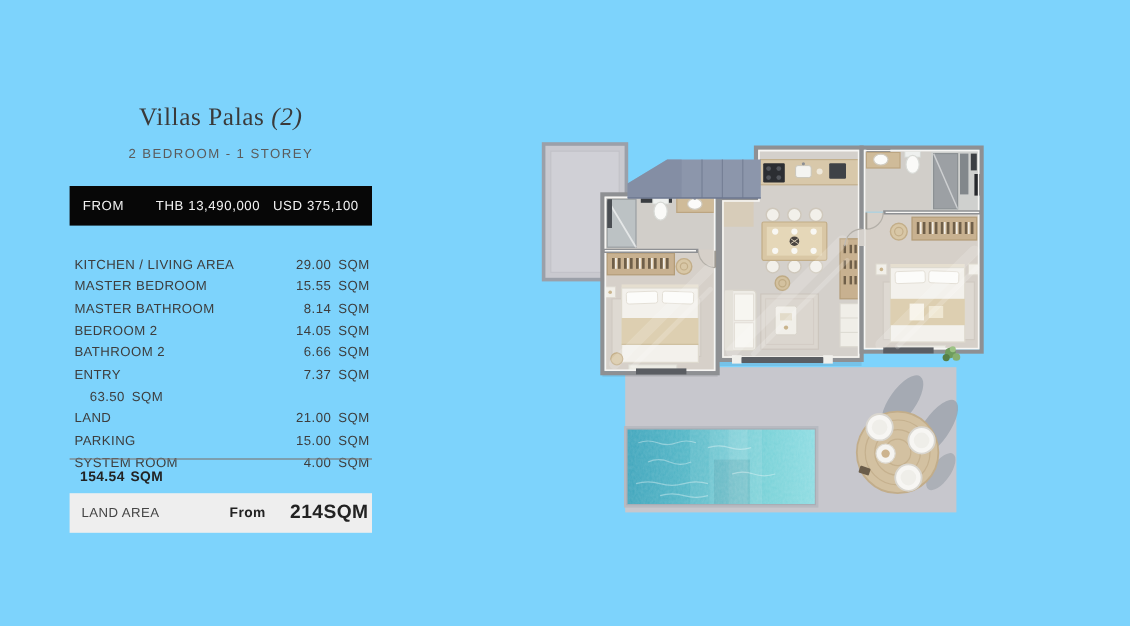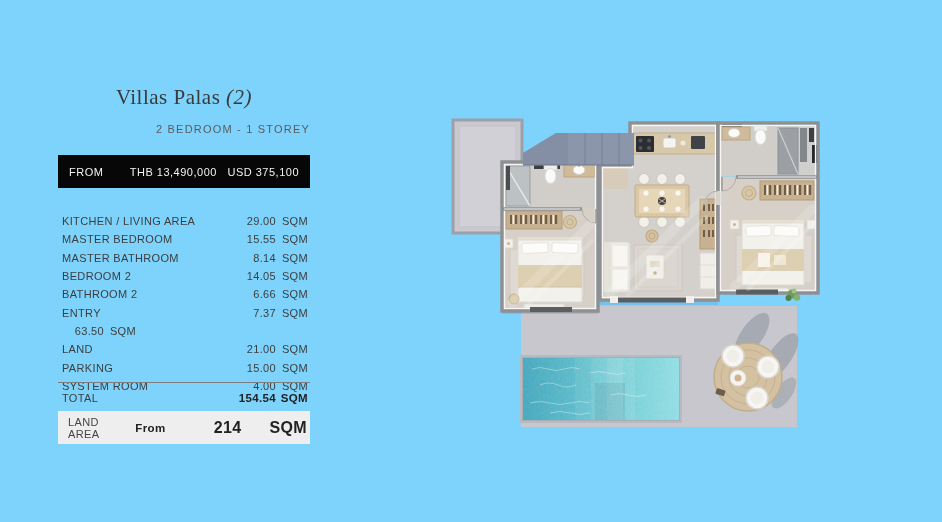--- a/index.html
+++ b/index.html
@@ -9,21 +9,21 @@
   }
   
   .left-panel{position:absolute;left:58px;top:85px;width:252px;height:370px;}
   .villa-title{
     position:absolute;top:0;left:0;width:100%;text-align:center;
     font-family:"Liberation Serif", serif;font-size:21px;font-weight:400;
     color:#3a3a3a;letter-spacing:.5px;
   }
   .villa-title .suffix{font-style:italic;}
   .villa-subtitle{
-    position:absolute;top:38px;left:0;width:100%;text-align:right;
+    position:absolute;top:38px;left:0;width:100%;text-align:center;
     font-size:11px;letter-spacing:1.2px;color:#5b5b5b;
   }
   .price-bar{
     position:absolute;top:70px;left:0;width:100%;height:33px;background:#070707;
     display:flex;align-items:center;justify-content:space-between;
     box-sizing:border-box;padding:0 11px;color:#f2f2f2;font-size:11px;letter-spacing:.5px;
   }
   .price-values span{margin-left:7px;}
   .area-rows{position:absolute;top:127px;left:0;width:100%;}
   .area-row{
@@ -38,21 +38,21 @@
   .total-row{
     position:absolute;top:299px;left:0;width:100%;height:27px;
     display:flex;align-items:center;box-sizing:border-box;padding:0 2px 0 4px;
     font-size:11px;color:#3d3d3d;letter-spacing:.35px;
   }
   .total-row .lbl{flex:1;}
   .total-row .num,.total-row .unit{font-weight:bold;font-size:11.5px;color:#222;}
   .land-row{
     position:absolute;top:326px;left:0;width:100%;height:33px;background:#eeeeee;
     display:flex;align-items:center;box-sizing:border-box;padding:0 3px 0 10px;
-    font-size:11px;color:#444;letter-spacing:.35px;gap:28px;
+    font-size:11px;color:#444;letter-spacing:.35px;
   }
   .land-row .lbl{flex:1;}
   .land-row .prefix{font-weight:bold;color:#222;font-size:11.5px;margin-right:6px;}
   .land-row .num,.land-row .unit{font-weight:bold;font-size:16px;color:#222;}
   
   .plan-wrap{position:absolute;left:440px;top:103px;width:400px;height:360px;}
 </style>
 </head>
 <body>
 
@@ -122,21 +122,20 @@
       </div>
       <div class="area-row">
         <span class="lbl">SYSTEM ROOM</span>
         <span class="num">4.00</span>
         <span class="unit">SQM</span>
       </div>
     </div>
 
     <div class="total-divider"></div>
     <div class="total-row">
-      <span class="lbl">TOTAL</span>
       <span class="num">154.54</span>
       <span class="unit">SQM</span>
     </div>
     <div class="land-row">
       <span class="lbl">LAND AREA</span>
       <span class="prefix">From</span>
       <span class="num">214</span>
       <span class="unit">SQM</span>
     </div>
   </div>

